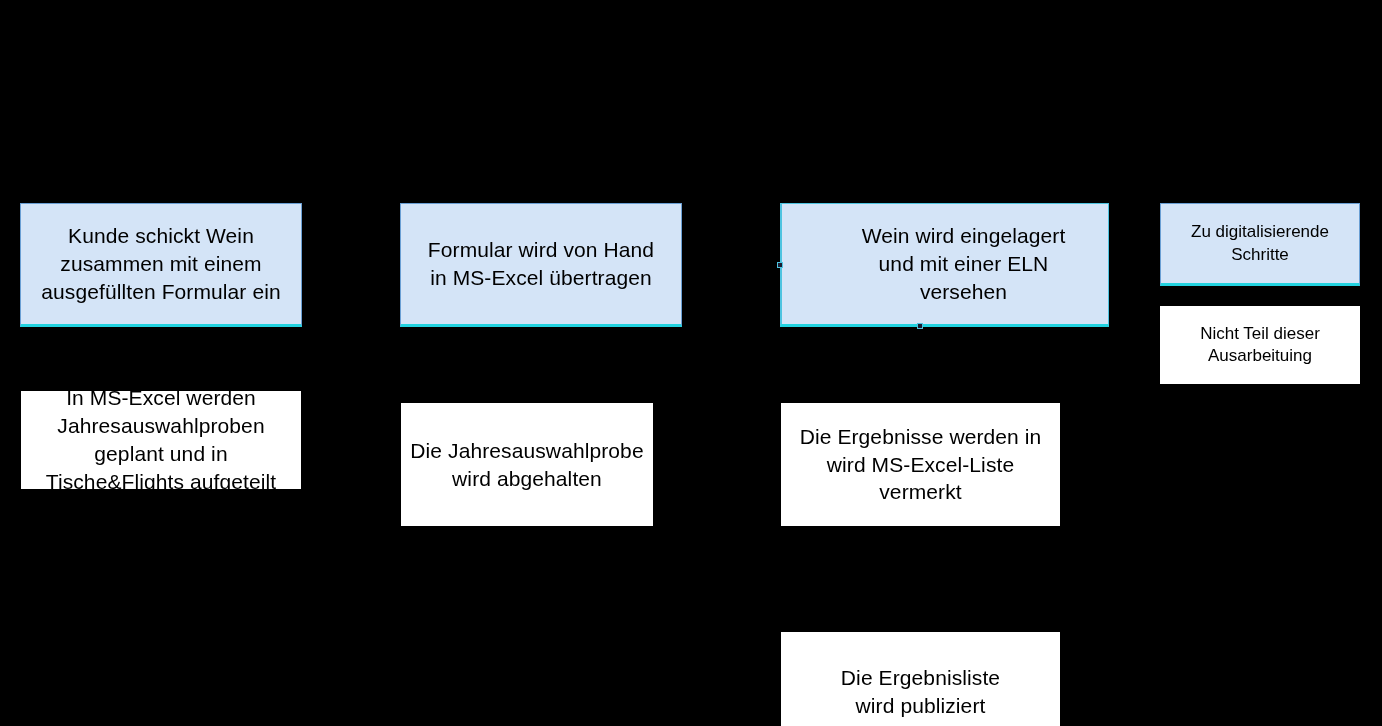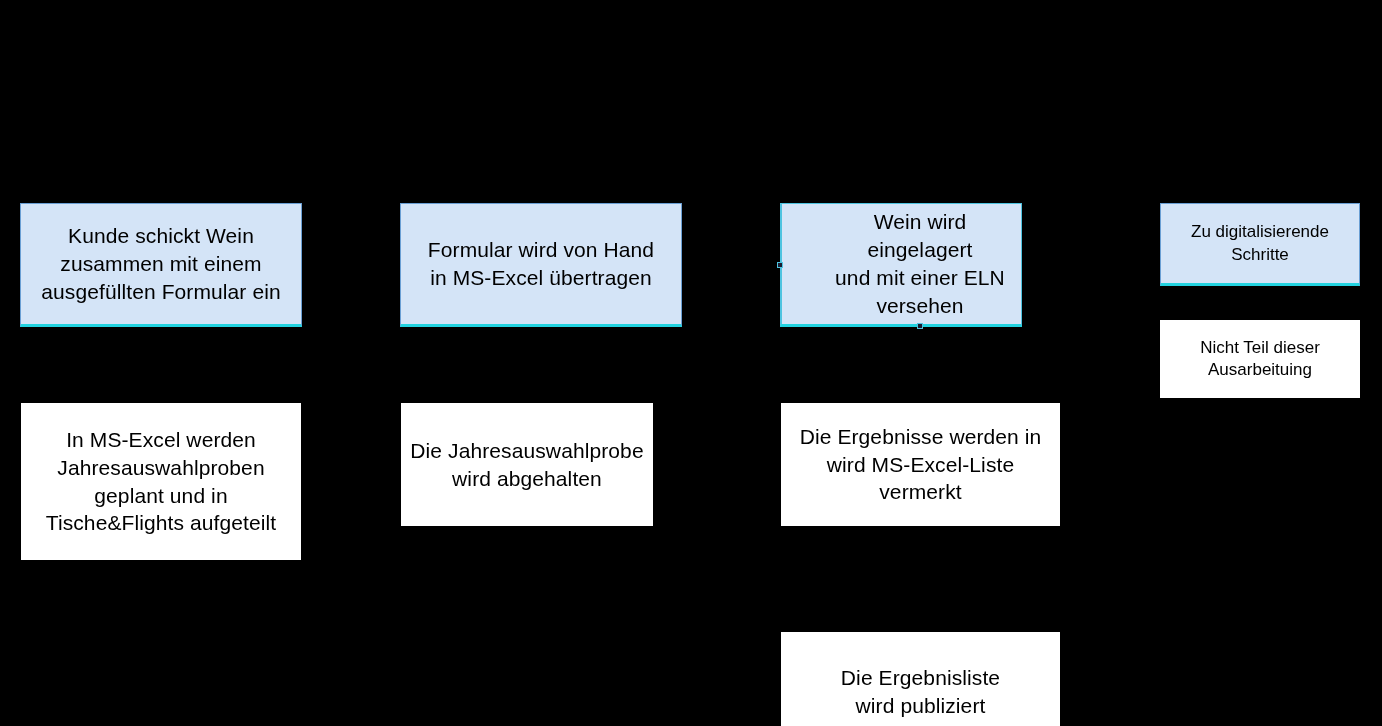--- a/index.html
+++ b/index.html
@@ -89,27 +89,27 @@
     <span>Kunde schickt Wein
 zusammen mit einem
 ausgefüllten Formular ein</span>
   </div>
 
   <div class="node digital" id="node-n2" style="left: 400px; top: 203px; width: 282px; height: 124px;">
     <span>Formular wird von Hand
 in MS-Excel übertragen</span>
   </div>
 
-  <div class="node digital selected" id="node-n3" style="left: 780px; top: 203px; width: 242px; height: 124px; padding-left: 44px;">
+  <div class="node digital selected" id="node-n3" style="left: 780px; top: 203px; width: 329px; height: 124px; padding-left: 44px;">
     <span>Wein wird eingelagert
 und mit einer ELN
 versehen</span>
   </div>
 
-  <div class="node plain" id="node-n4" style="left: 21px; top: 403px; width: 280px; height: 157px;">
+  <div class="node plain" id="node-n4" style="left: 21px; top: 391px; width: 280px; height: 98px;">
     <span>In MS-Excel werden
 Jahresauswahlproben
 geplant und in
 Tische&amp;Flights aufgeteilt</span>
   </div>
 
   <div class="node plain" id="node-n5" style="left: 401px; top: 403px; width: 252px; height: 123px;">
     <span>Die Jahresauswahlprobe
 wird abgehalten</span>
   </div>
@@ -123,21 +123,21 @@
   <div class="node plain" id="node-n7" style="left: 781px; top: 585px; width: 279px; height: 120px; margin-top: 47px;">
     <span>Die Ergebnisliste
 wird publiziert</span>
   </div>
 
   <div class="legend-node digital" id="legend-digital" style="left:1160px; top:203px; width:200px; height:83px;">
     <span>Zu digitalisierende
 Schritte</span>
   </div>
 
-  <div class="legend-node plain" id="legend-plain" style="left:1160px; top:320px; width:200px; height:78px;">
+  <div class="legend-node plain" id="legend-plain" style="left:1160px; top:306px; width:200px; height:78px;">
     <span>Nicht Teil dieser
 Ausarbeituing</span>
   </div>
 
   <div class="handle" id="handle-0" style="left: 777px; top: 262px;"></div>
   <div class="handle" id="handle-1" style="left: 917px; top: 323px;"></div>
 
 </div>
 
 </body></html>

